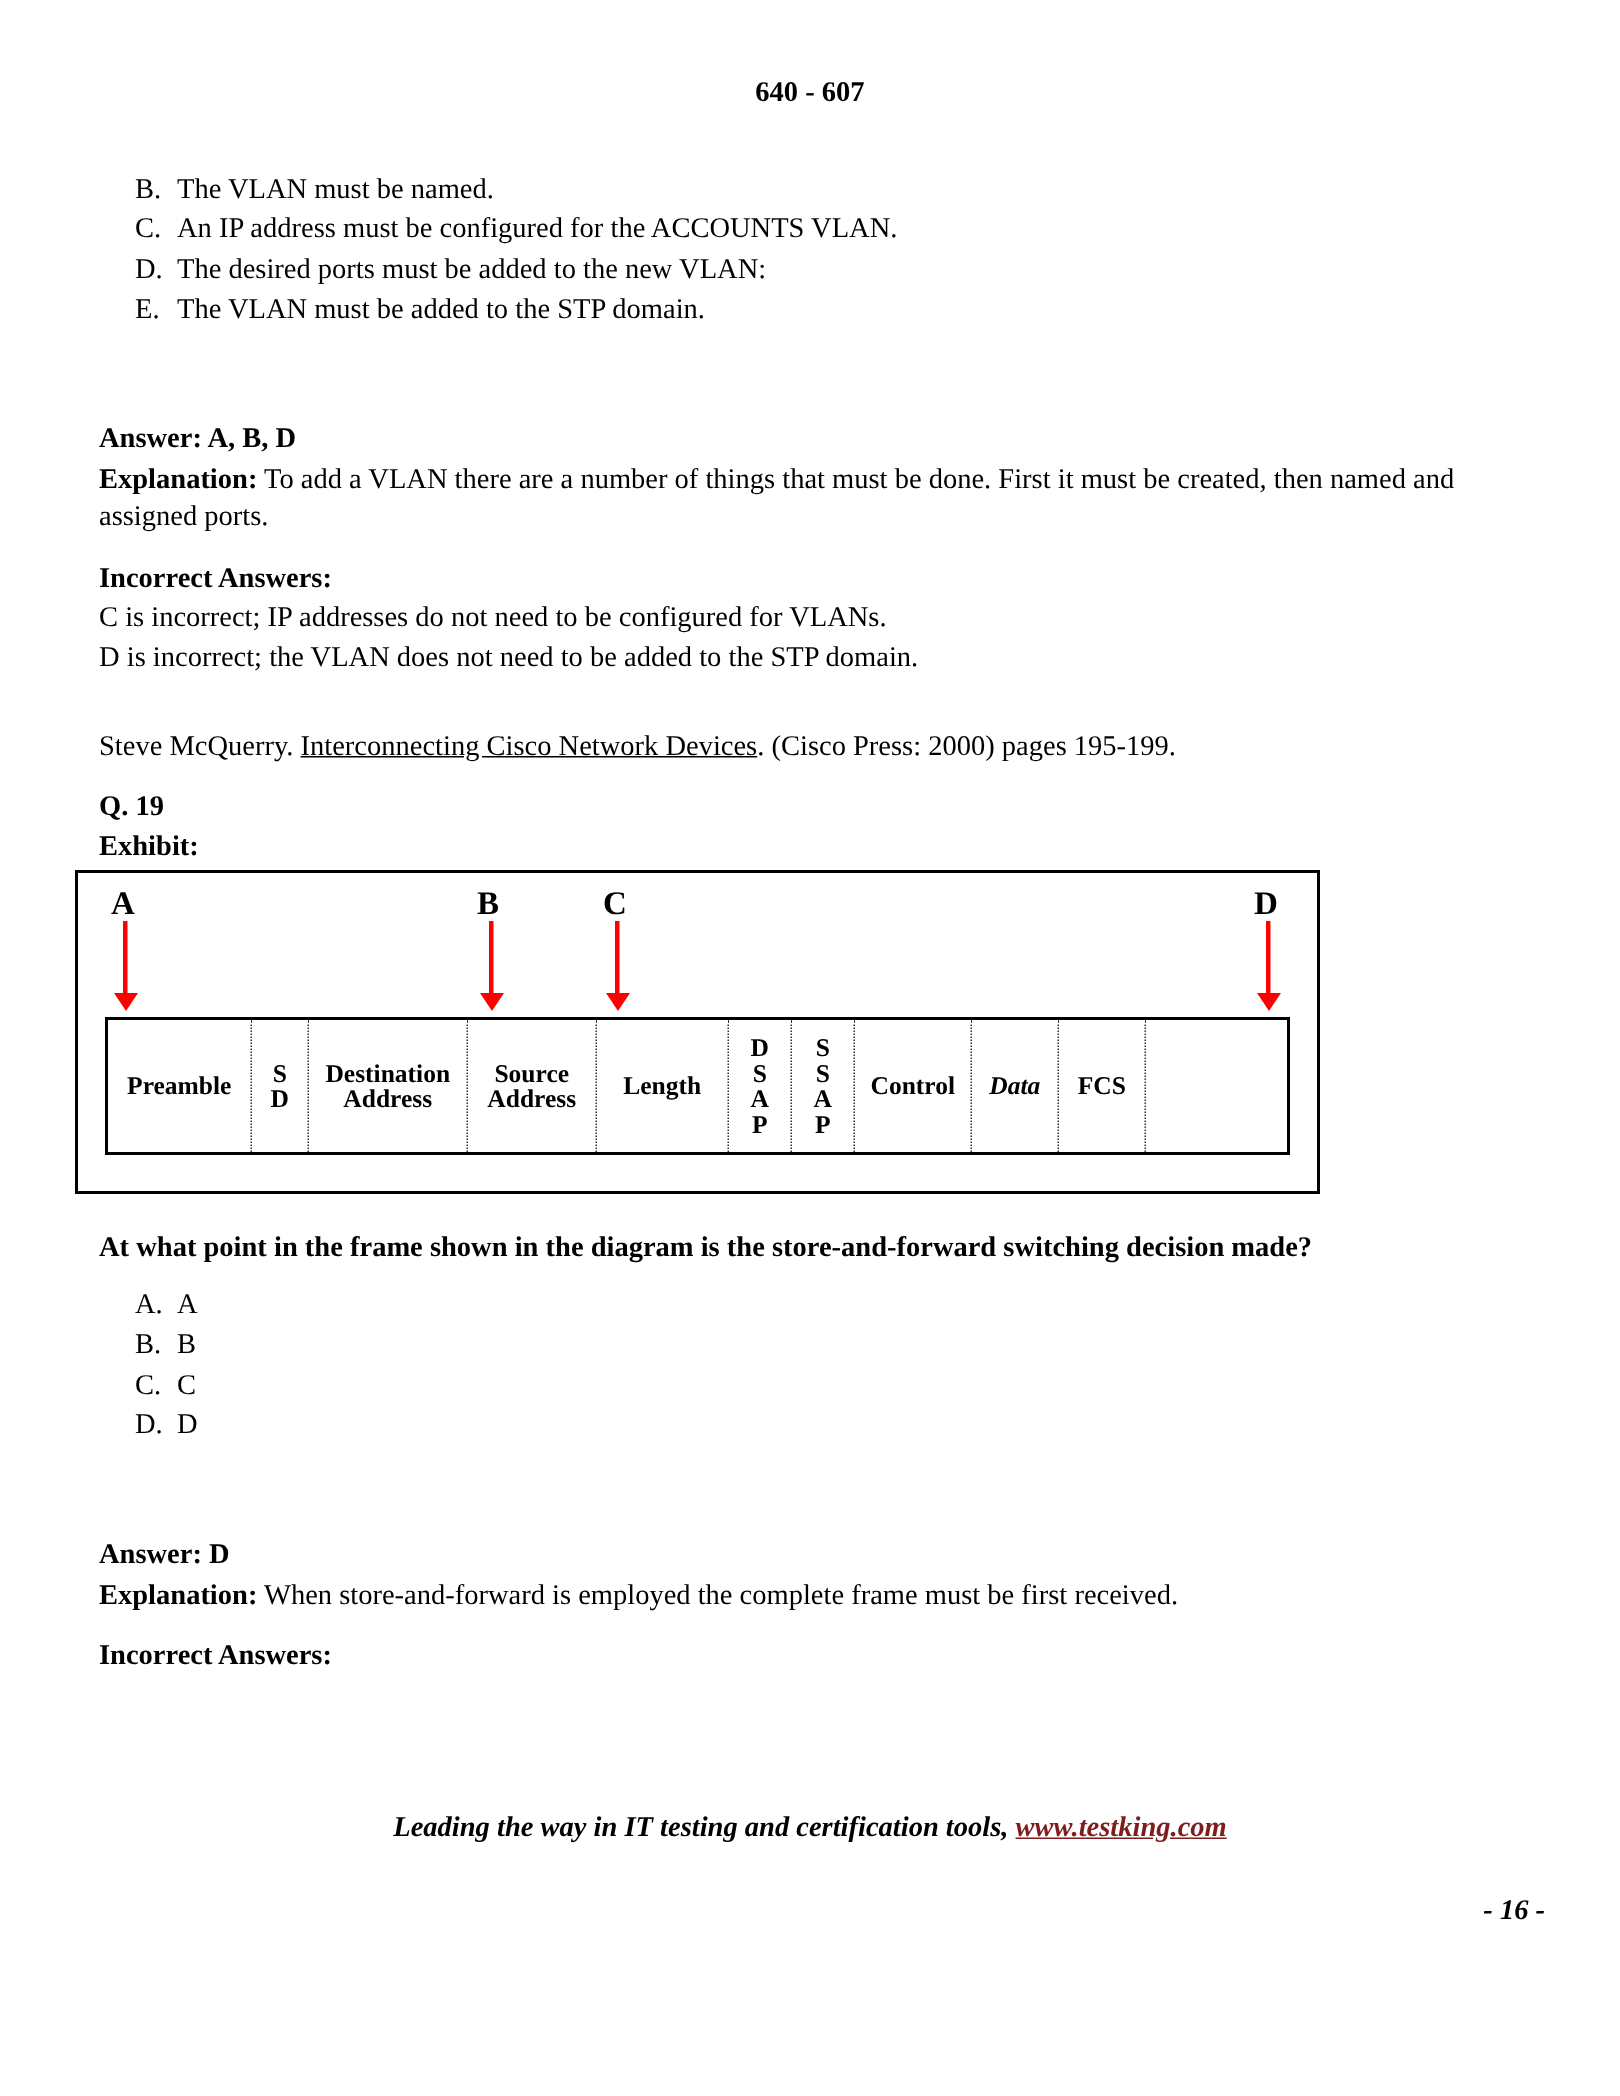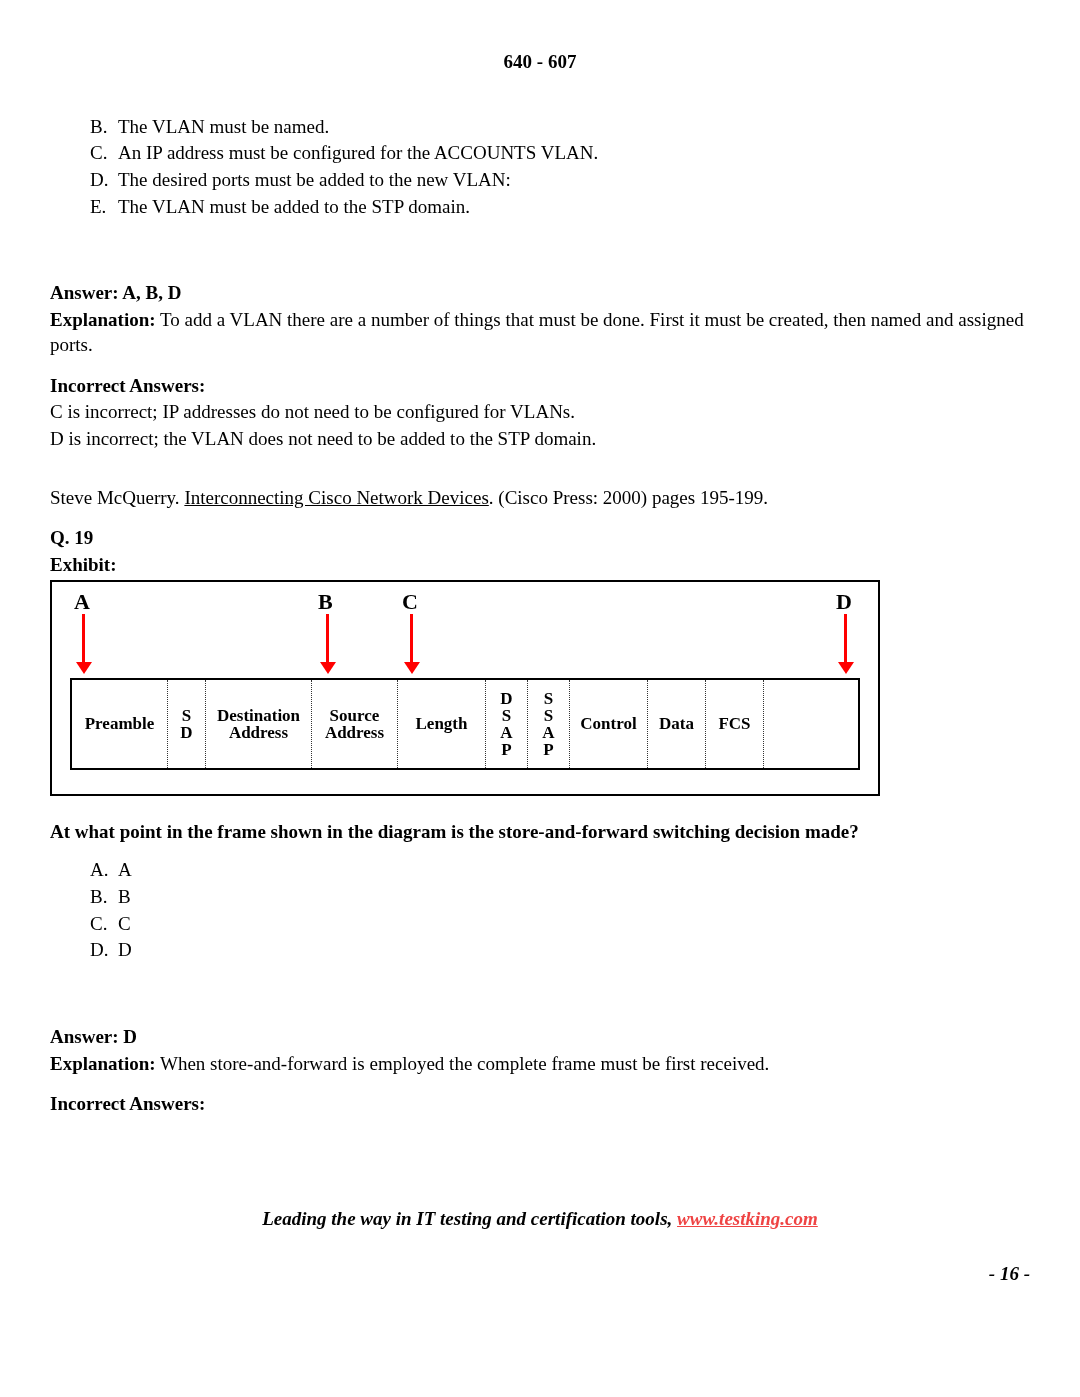--- a/index.html
+++ b/index.html
@@ -24,21 +24,21 @@
   }
   .list-item {
     display: flex;
     margin-bottom: 2px;
   }
   .list-letter {
     width: 28px;
     flex: 0 0 28px;
   }
   .bold { font-weight: bold; }
-  .para { margin: 2px 0; }
+  .para { margin: 2px 16px; }
   .gap-md { height: 30px; }
   .gap-sm { height: 12px; }
   .underline { text-decoration: underline; }
 
   .exhibit-box {
     border: 2px solid #000;
     background: #fff;
     padding: 10px 18px 24px 18px;
     margin-top: 2px;
     margin-bottom: 24px;
@@ -101,21 +101,21 @@
     line-height: 1.0;
   }
 
   .footer {
     text-align: center;
     font-weight: bold;
     font-style: italic;
     margin-top: 90px;
   }
   .footer a {
-    color: #ef4444;
+    color: #7f1d1d;
     text-decoration: underline;
   }
   .pagenum {
     text-align: right;
     font-weight: bold;
     font-style: italic;
     margin-top: 30px;
   }
 </style>
 </head>
@@ -224,21 +224,21 @@
       </div>
     <div class="frame-cell" style="width:42px;">
         <div class="vert">
           <span>S</span>
           <span>S</span>
           <span>A</span>
           <span>P</span>
         </div>
       </div>
     <div class="frame-cell" style="width:78px;">Control</div>
-    <div class="frame-cell" style="width:58px;">Data</div>
+    <div class="frame-cell" style="width:58px;font-style:italic;">Data</div>
     <div class="frame-cell" style="width:58px;">FCS</div>
     <div class="frame-cell" style="flex:1;"></div>
   </div>
 </div>
 
 <div class="para bold">At what point in the frame shown in the diagram is the store-and-forward switching decision made?</div>
 
 <div class="gap-sm"></div>
 
 <div class="list">

